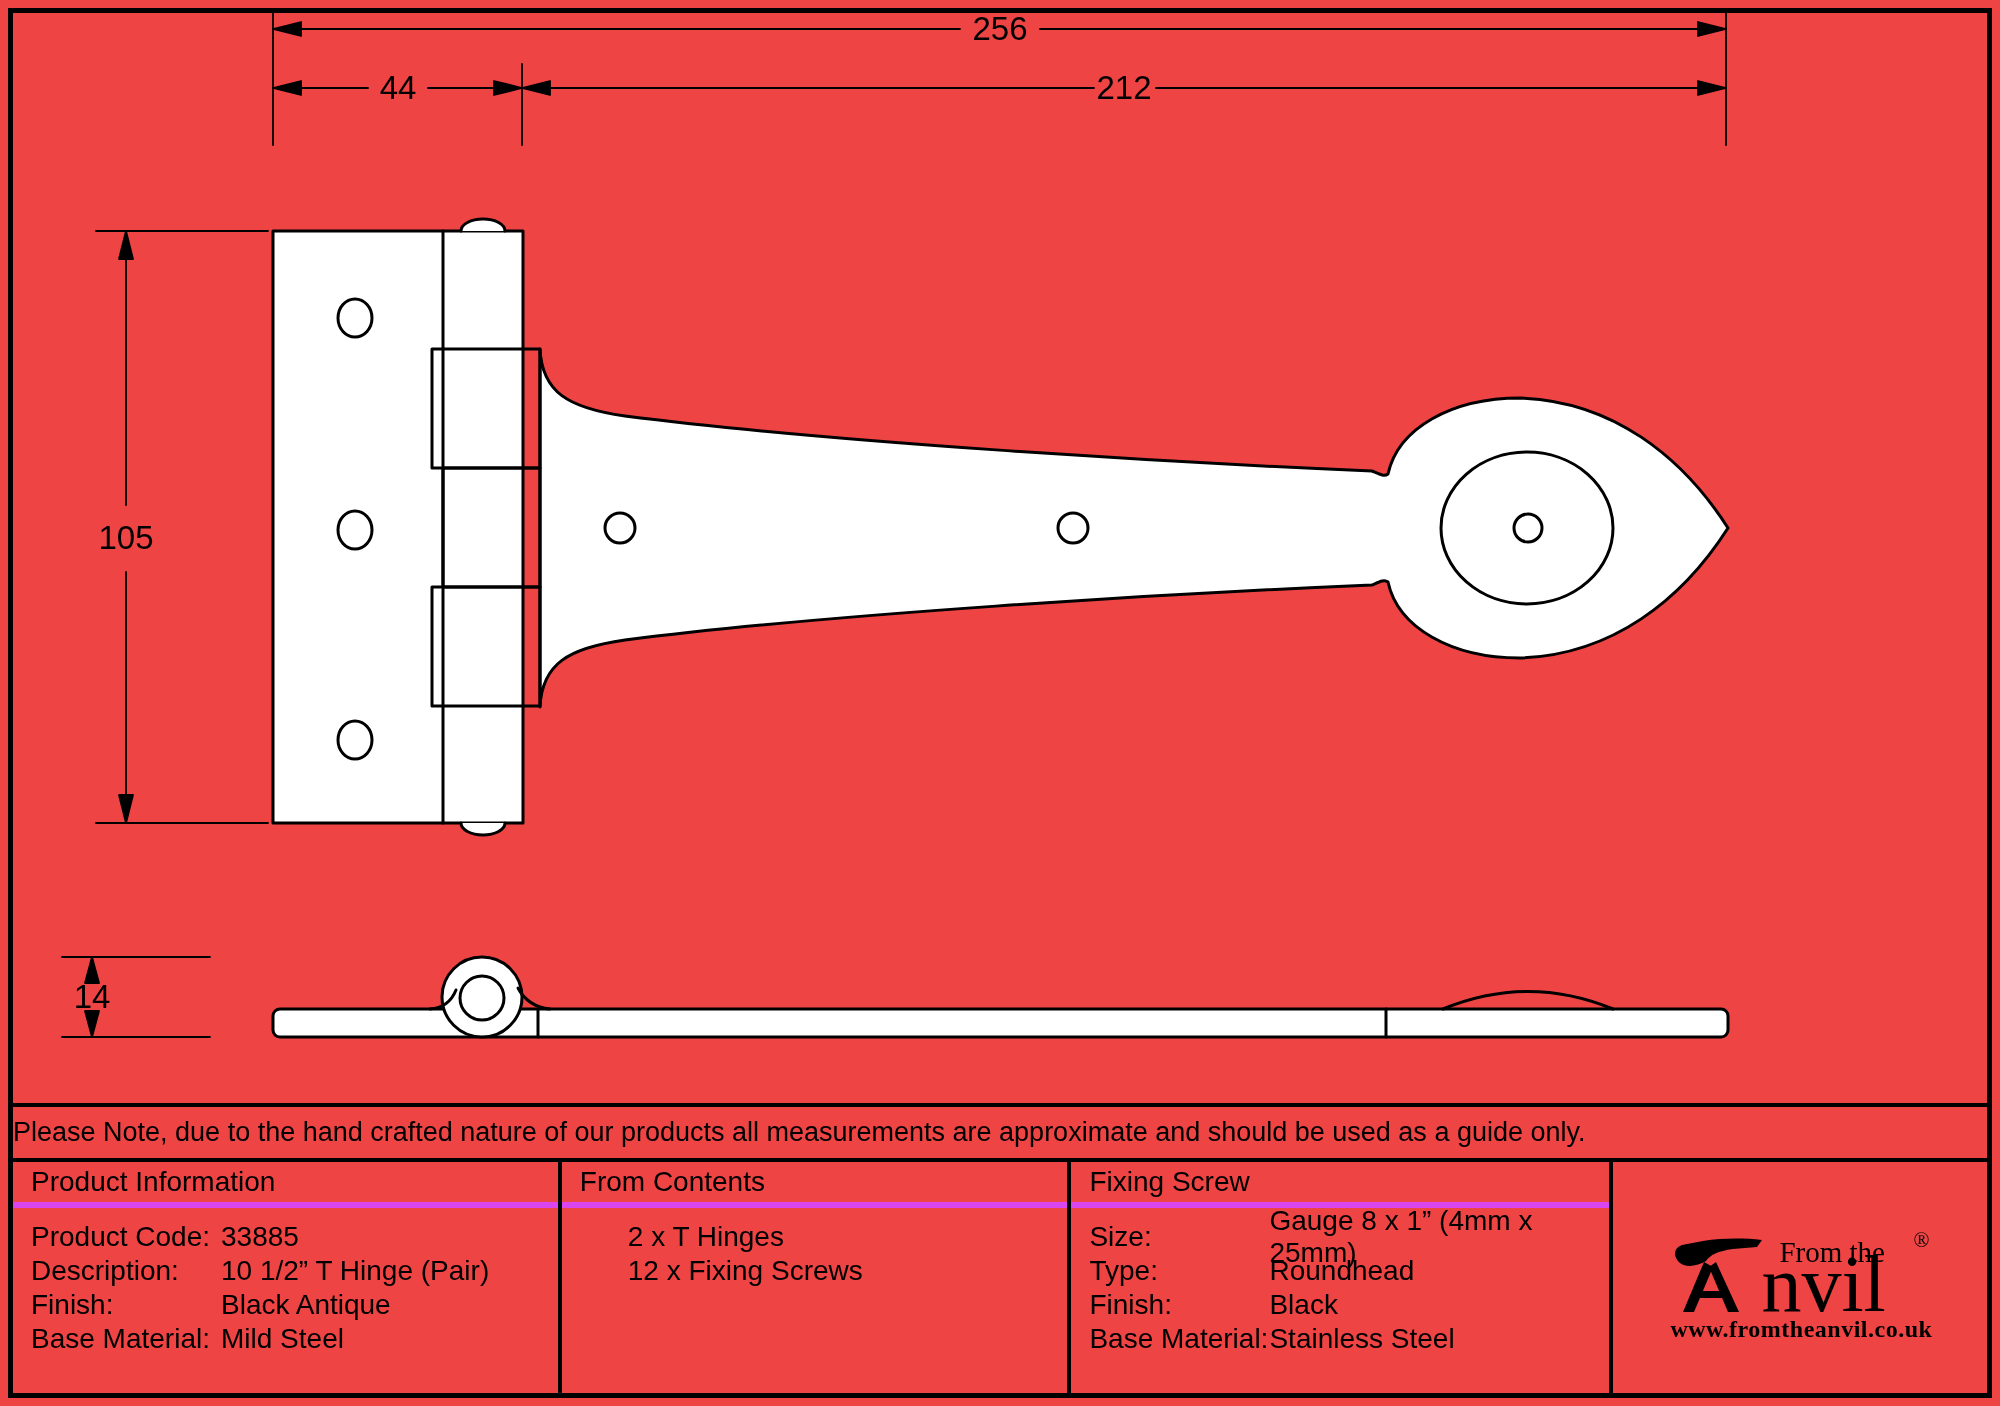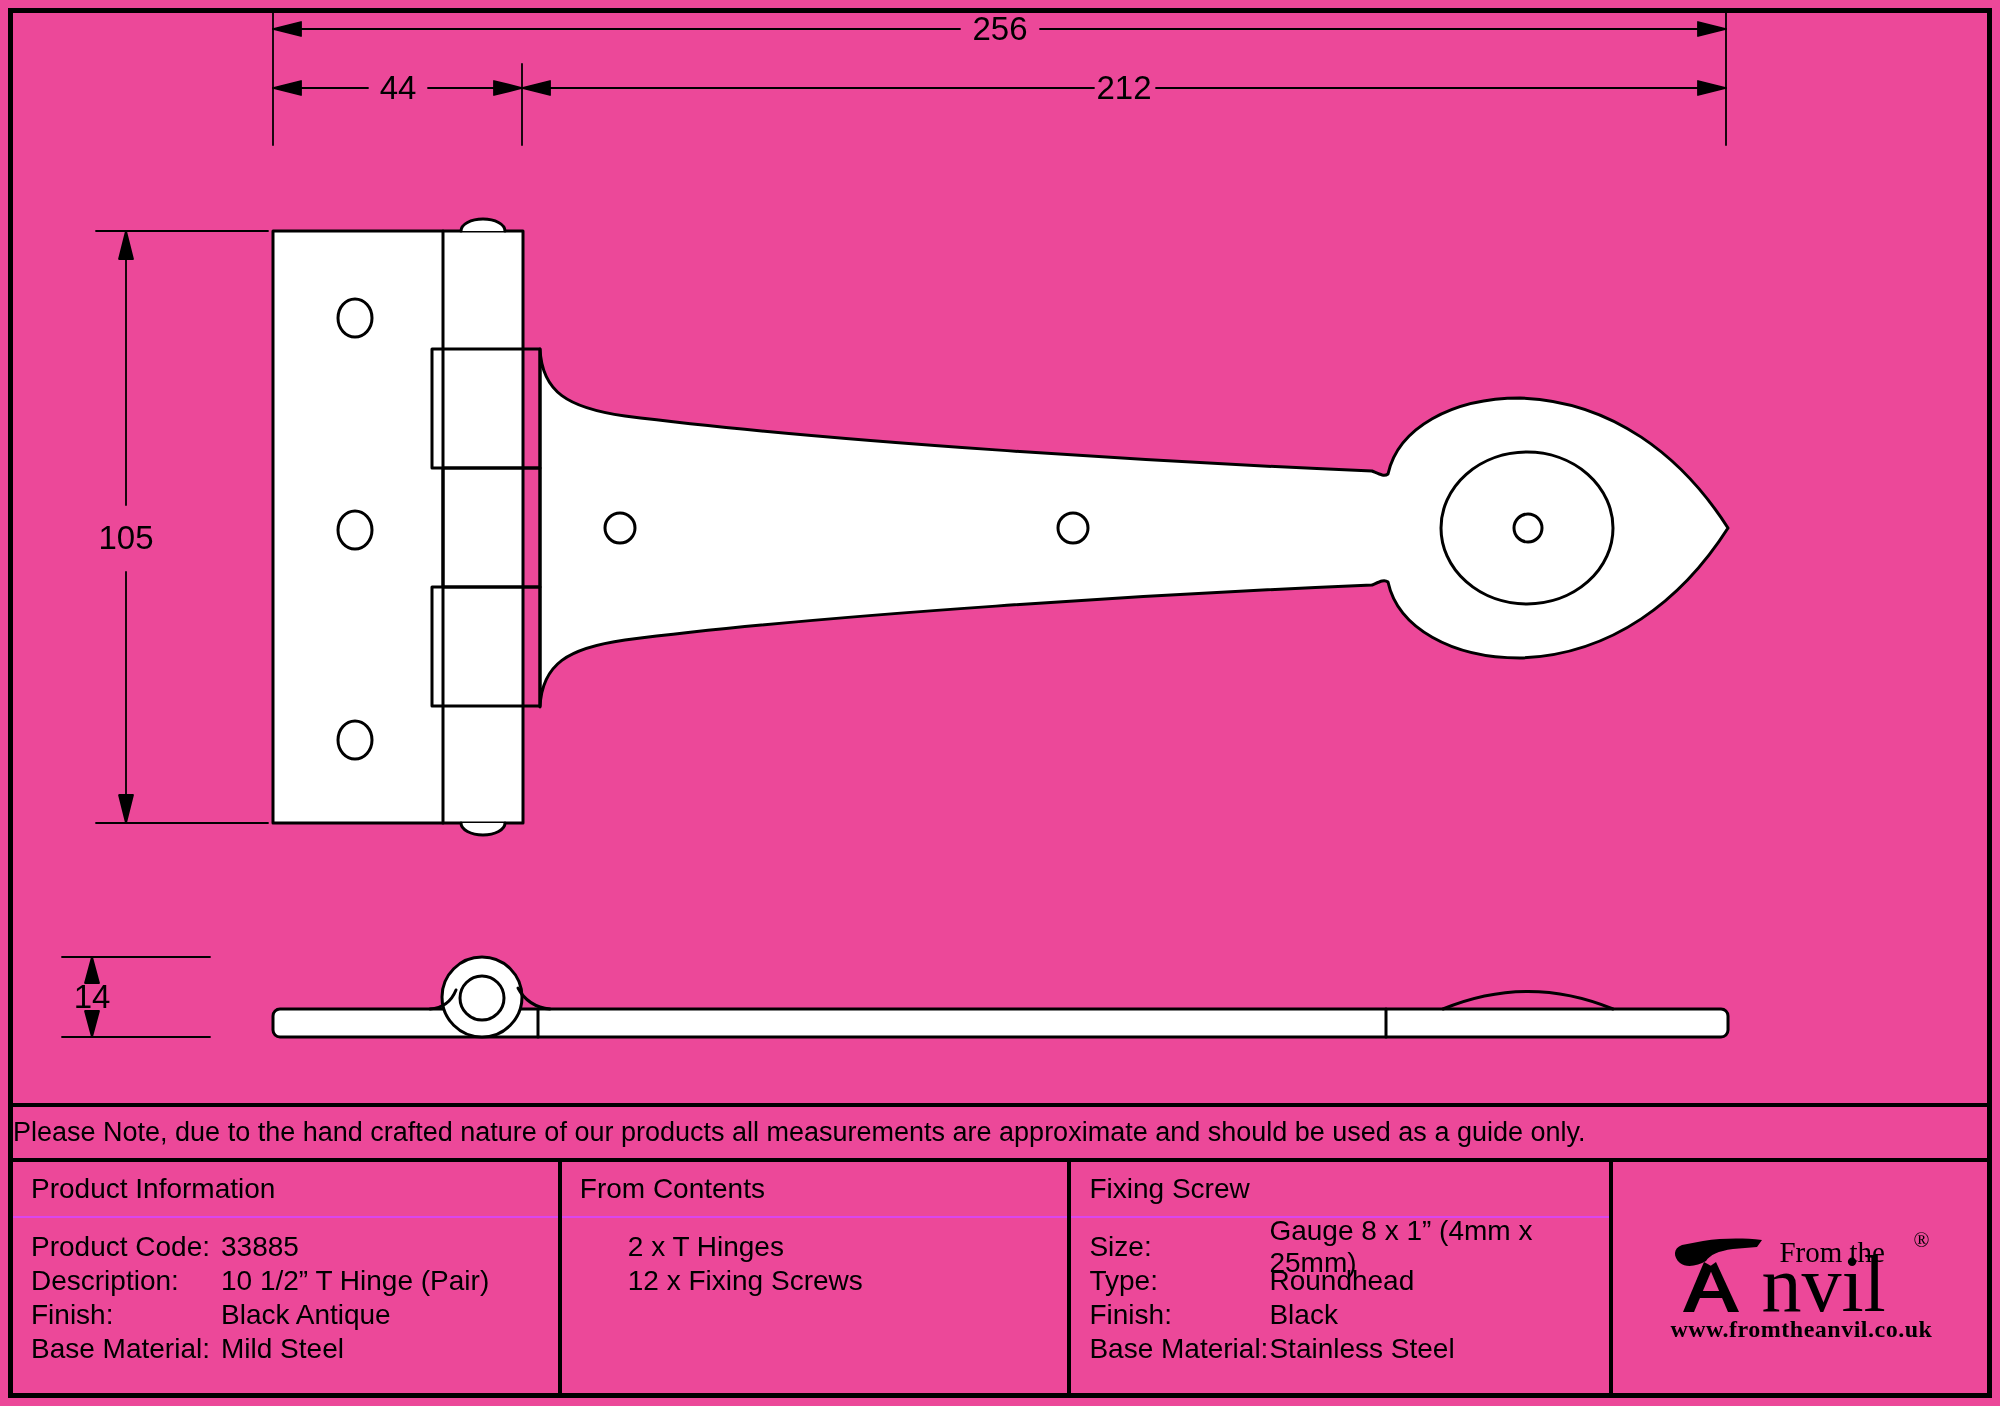--- a/index.html
+++ b/index.html
@@ -1,19 +1,19 @@
 <!DOCTYPE html>
 <html><head>
 <meta charset="utf-8">
 <style>
   html,body{margin:0;padding:0;background:#e8e8e8;}
   #page{
     position:relative;
     width:2000px;height:1406px;
-    background:#ec4899;
+    background:#ef4444;
     font-family:"Liberation Sans", sans-serif;
     color:#000;
     overflow:hidden;
   }
   #page-border{
     position:absolute;left:8px;top:8px;right:8px;bottom:8px;
     border:5px solid #000;
   }
   #drawing-svg{position:absolute;left:0;top:0;}
   .dim-text{
@@ -33,22 +33,22 @@
     padding-left:0;
     font-size:27px;
   }
   #table-row{
     display:flex;
     height:231px;
   }
   .col{box-sizing:border-box;height:100%;}
   .col-border{border-right:4px solid #000;}
   .col-header{
-    height:56px;
-    border-bottom:2px solid #d946ef;
+    height:46px;
+    border-bottom:6px solid #d946ef;
     display:flex;align-items:center;
     padding-left:18px;
     font-size:28px;
     box-sizing:border-box;
   }
   .col-body{padding:12px 8px 0 18px;font-size:28px;}
   .kv-row{display:flex;height:34px;align-items:center;}
   .kv-label{width:190px;flex:0 0 190px;}
   .pc-item{height:34px;display:flex;align-items:center;margin-left:48px;}
   .fs .kv-label{width:180px;flex:0 0 180px;}

